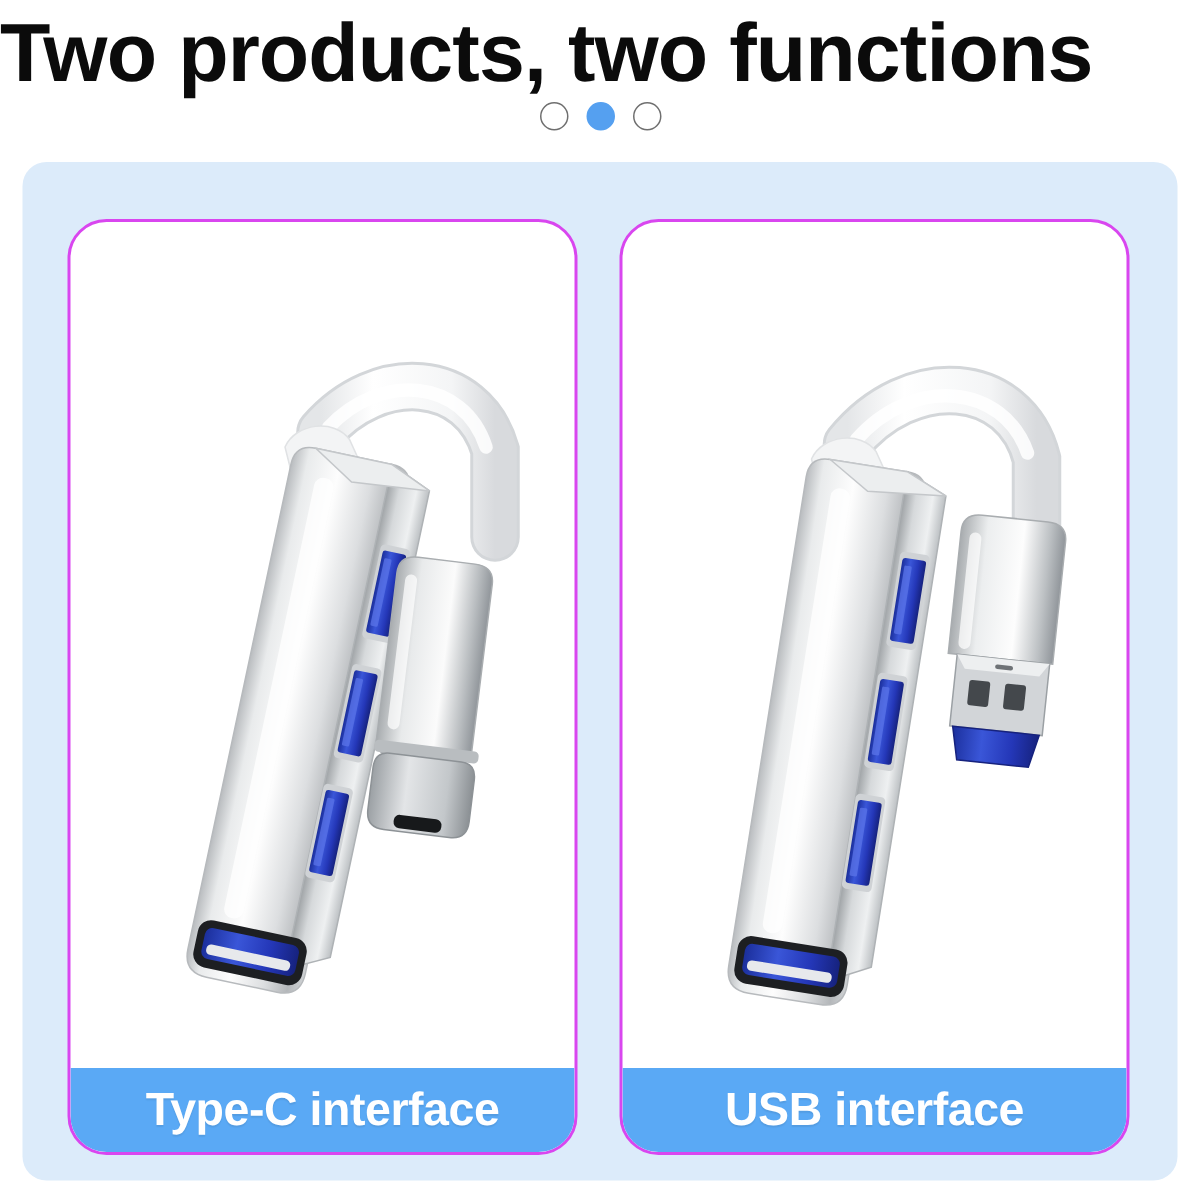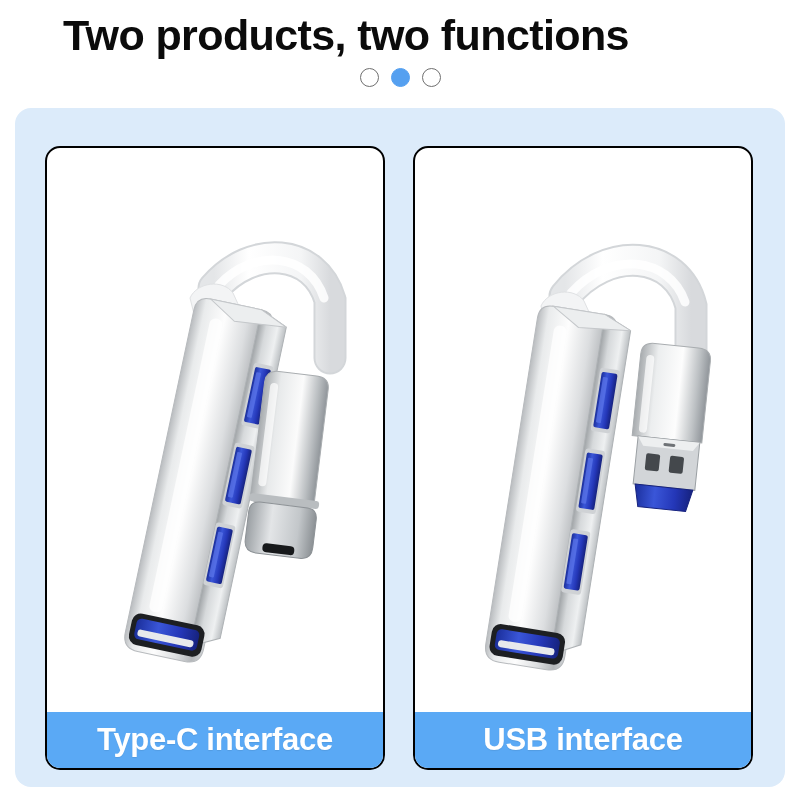--- a/index.html
+++ b/index.html
@@ -9,21 +9,21 @@
     font-family:"Liberation Sans","DejaVu Sans",sans-serif;
     overflow:hidden;
     position:relative;
   }
   #root{position:absolute;inset:0;}
 
   
   .page-title{
     position:absolute;left:0;top:9px;width:692px;
     text-align:center;
-    font-size:43px;
+    font-size:55px;
     font-weight:700;
     letter-spacing:-0.6px;
     color:#0b0b0b;
     line-height:52px;
     white-space:nowrap;
   }
   .dots{
     position:absolute;left:0;top:68px;width:800px;
     display:flex;justify-content:center;align-items:center;gap:12px;
   }
@@ -37,22 +37,22 @@
     width:770px;height:679px;
     background:#dcebfa;
     border-radius:16px;
   }
 
   
   .card{
     position:absolute;top:146px;
     width:340px;height:624px;
     background:#ffffff;
-    border:2px solid #000000;
-    border-radius:15px;
+    border:2px solid #d946ef;
+    border-radius:26px;
     box-sizing:border-box;
     overflow:hidden;
   }
   .card.left{left:45px;}
   .card.right{left:413px;padding-left:27px;}
 
   .stage{position:absolute;left:0;top:0;width:100%;height:566px;overflow:hidden;}
 
   .label-bar{
     position:absolute;left:0;bottom:0;width:100%;height:56px;

